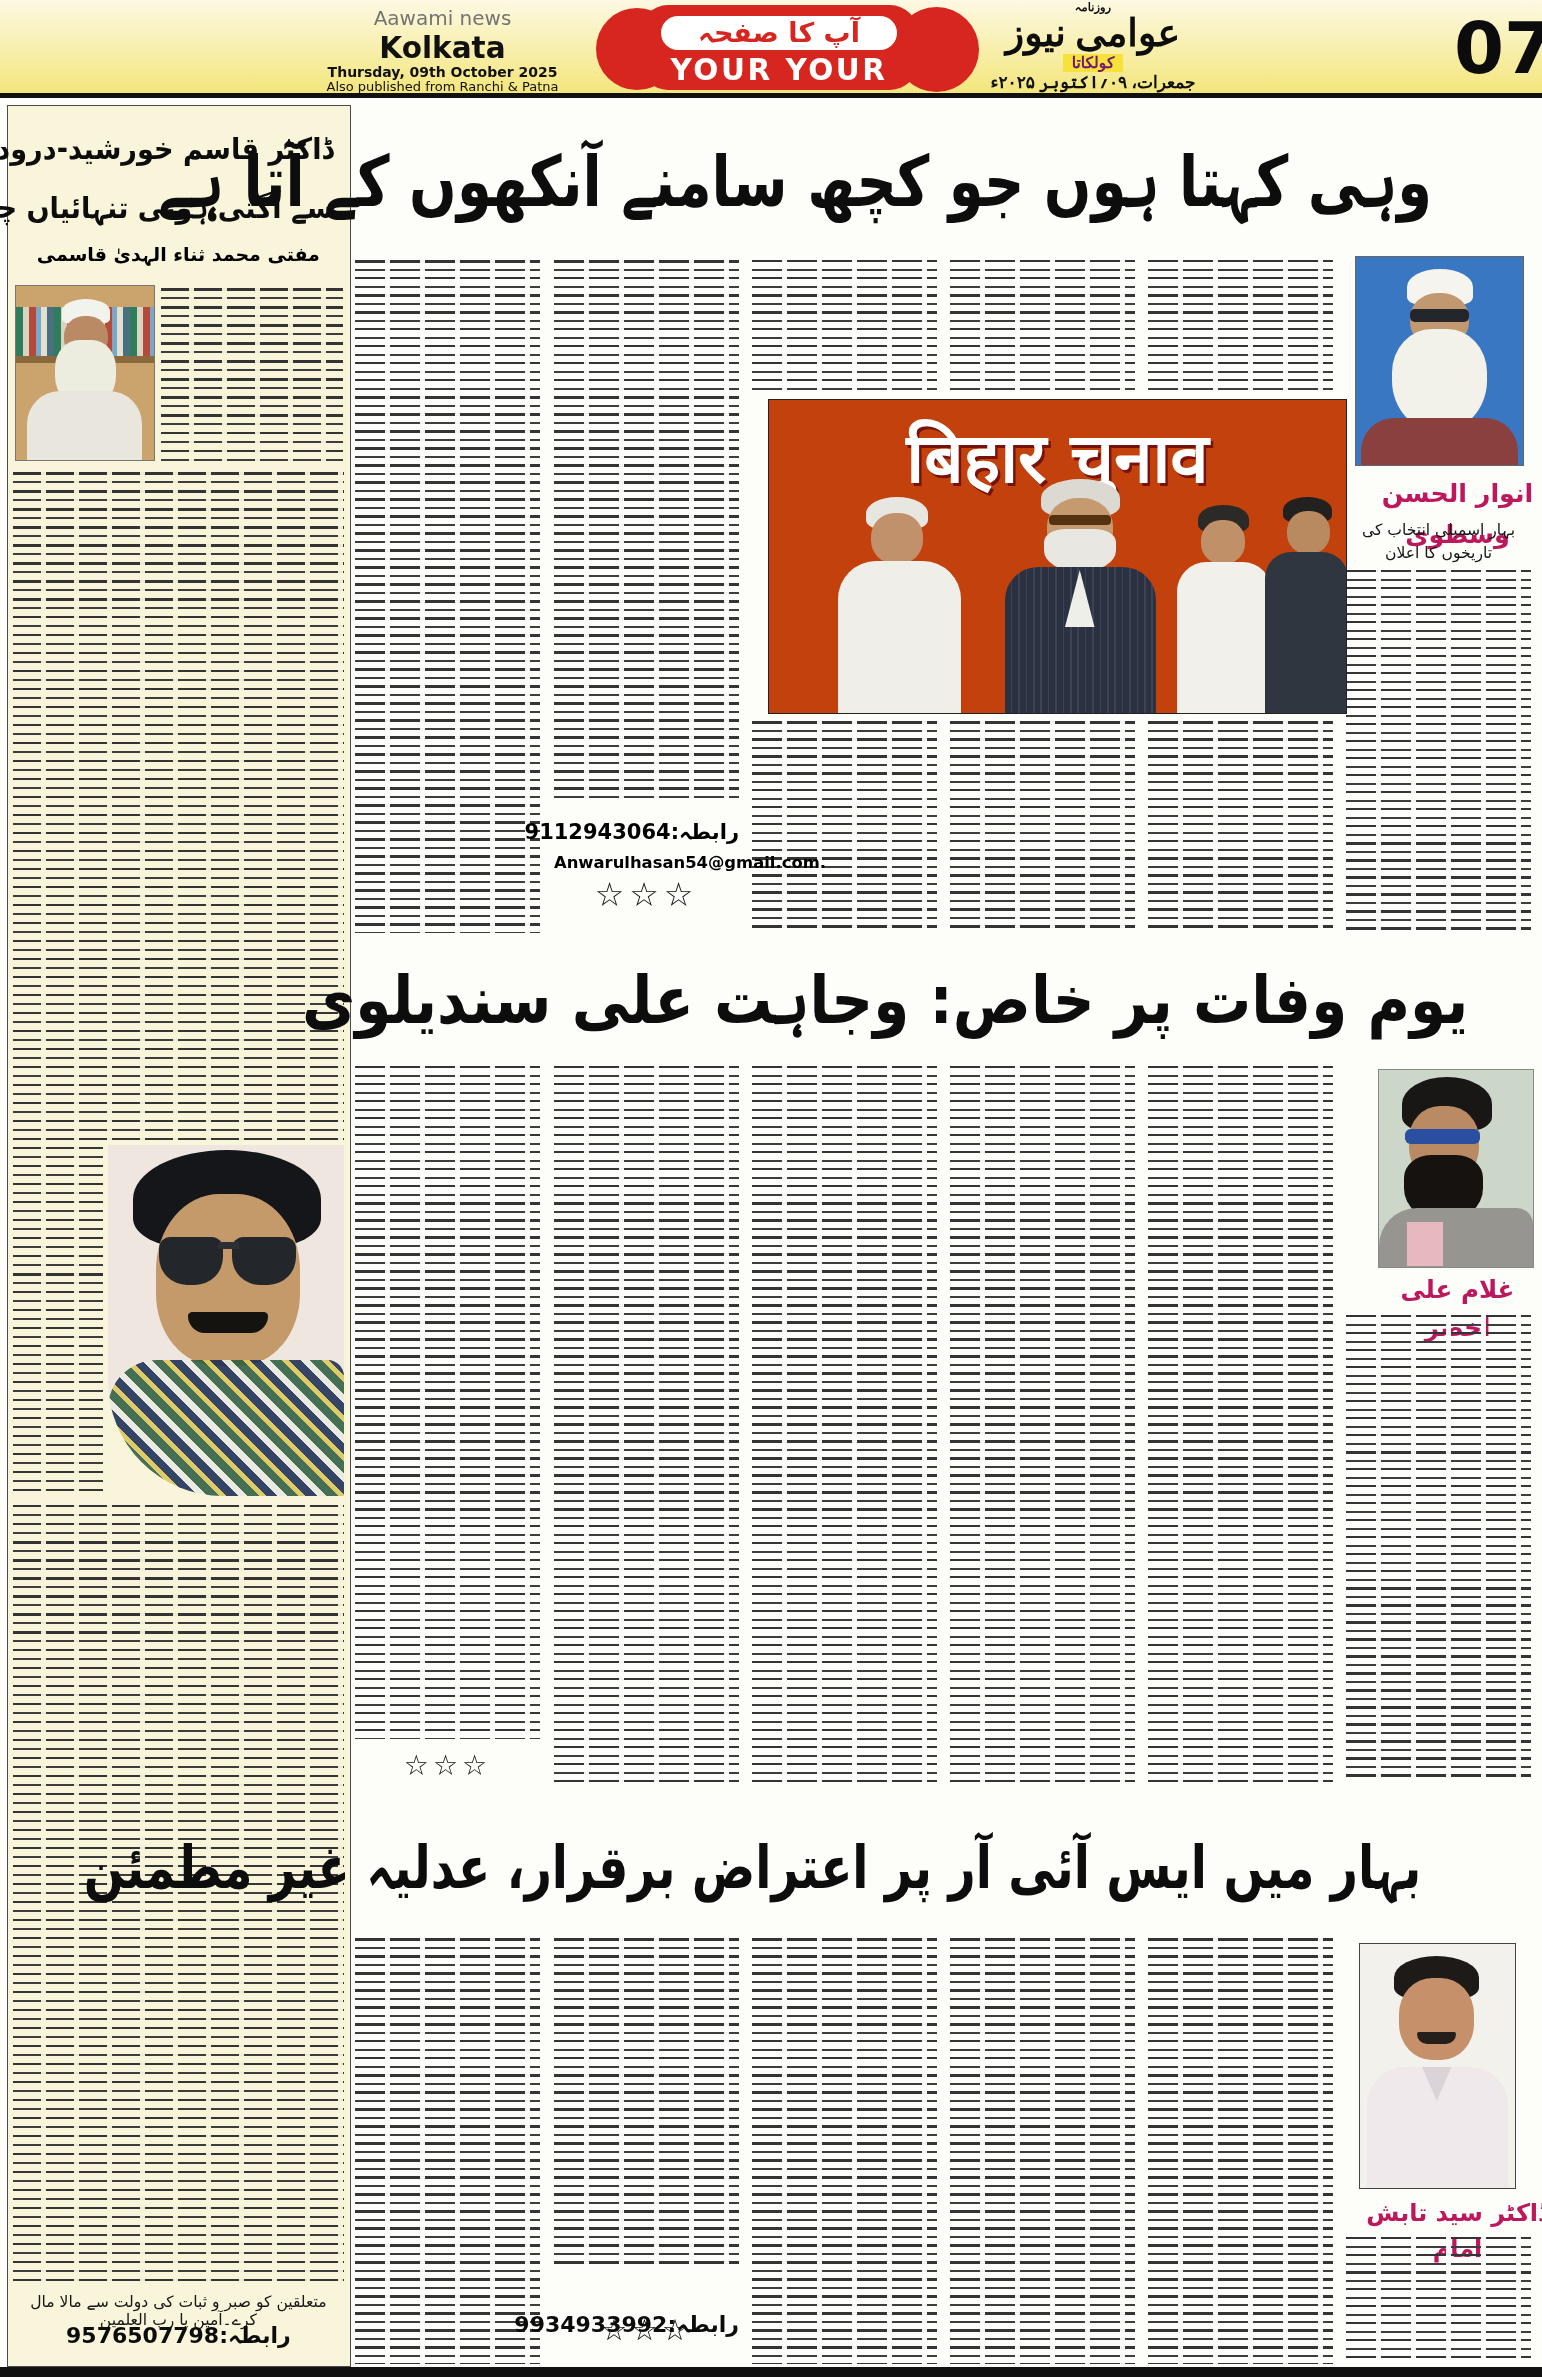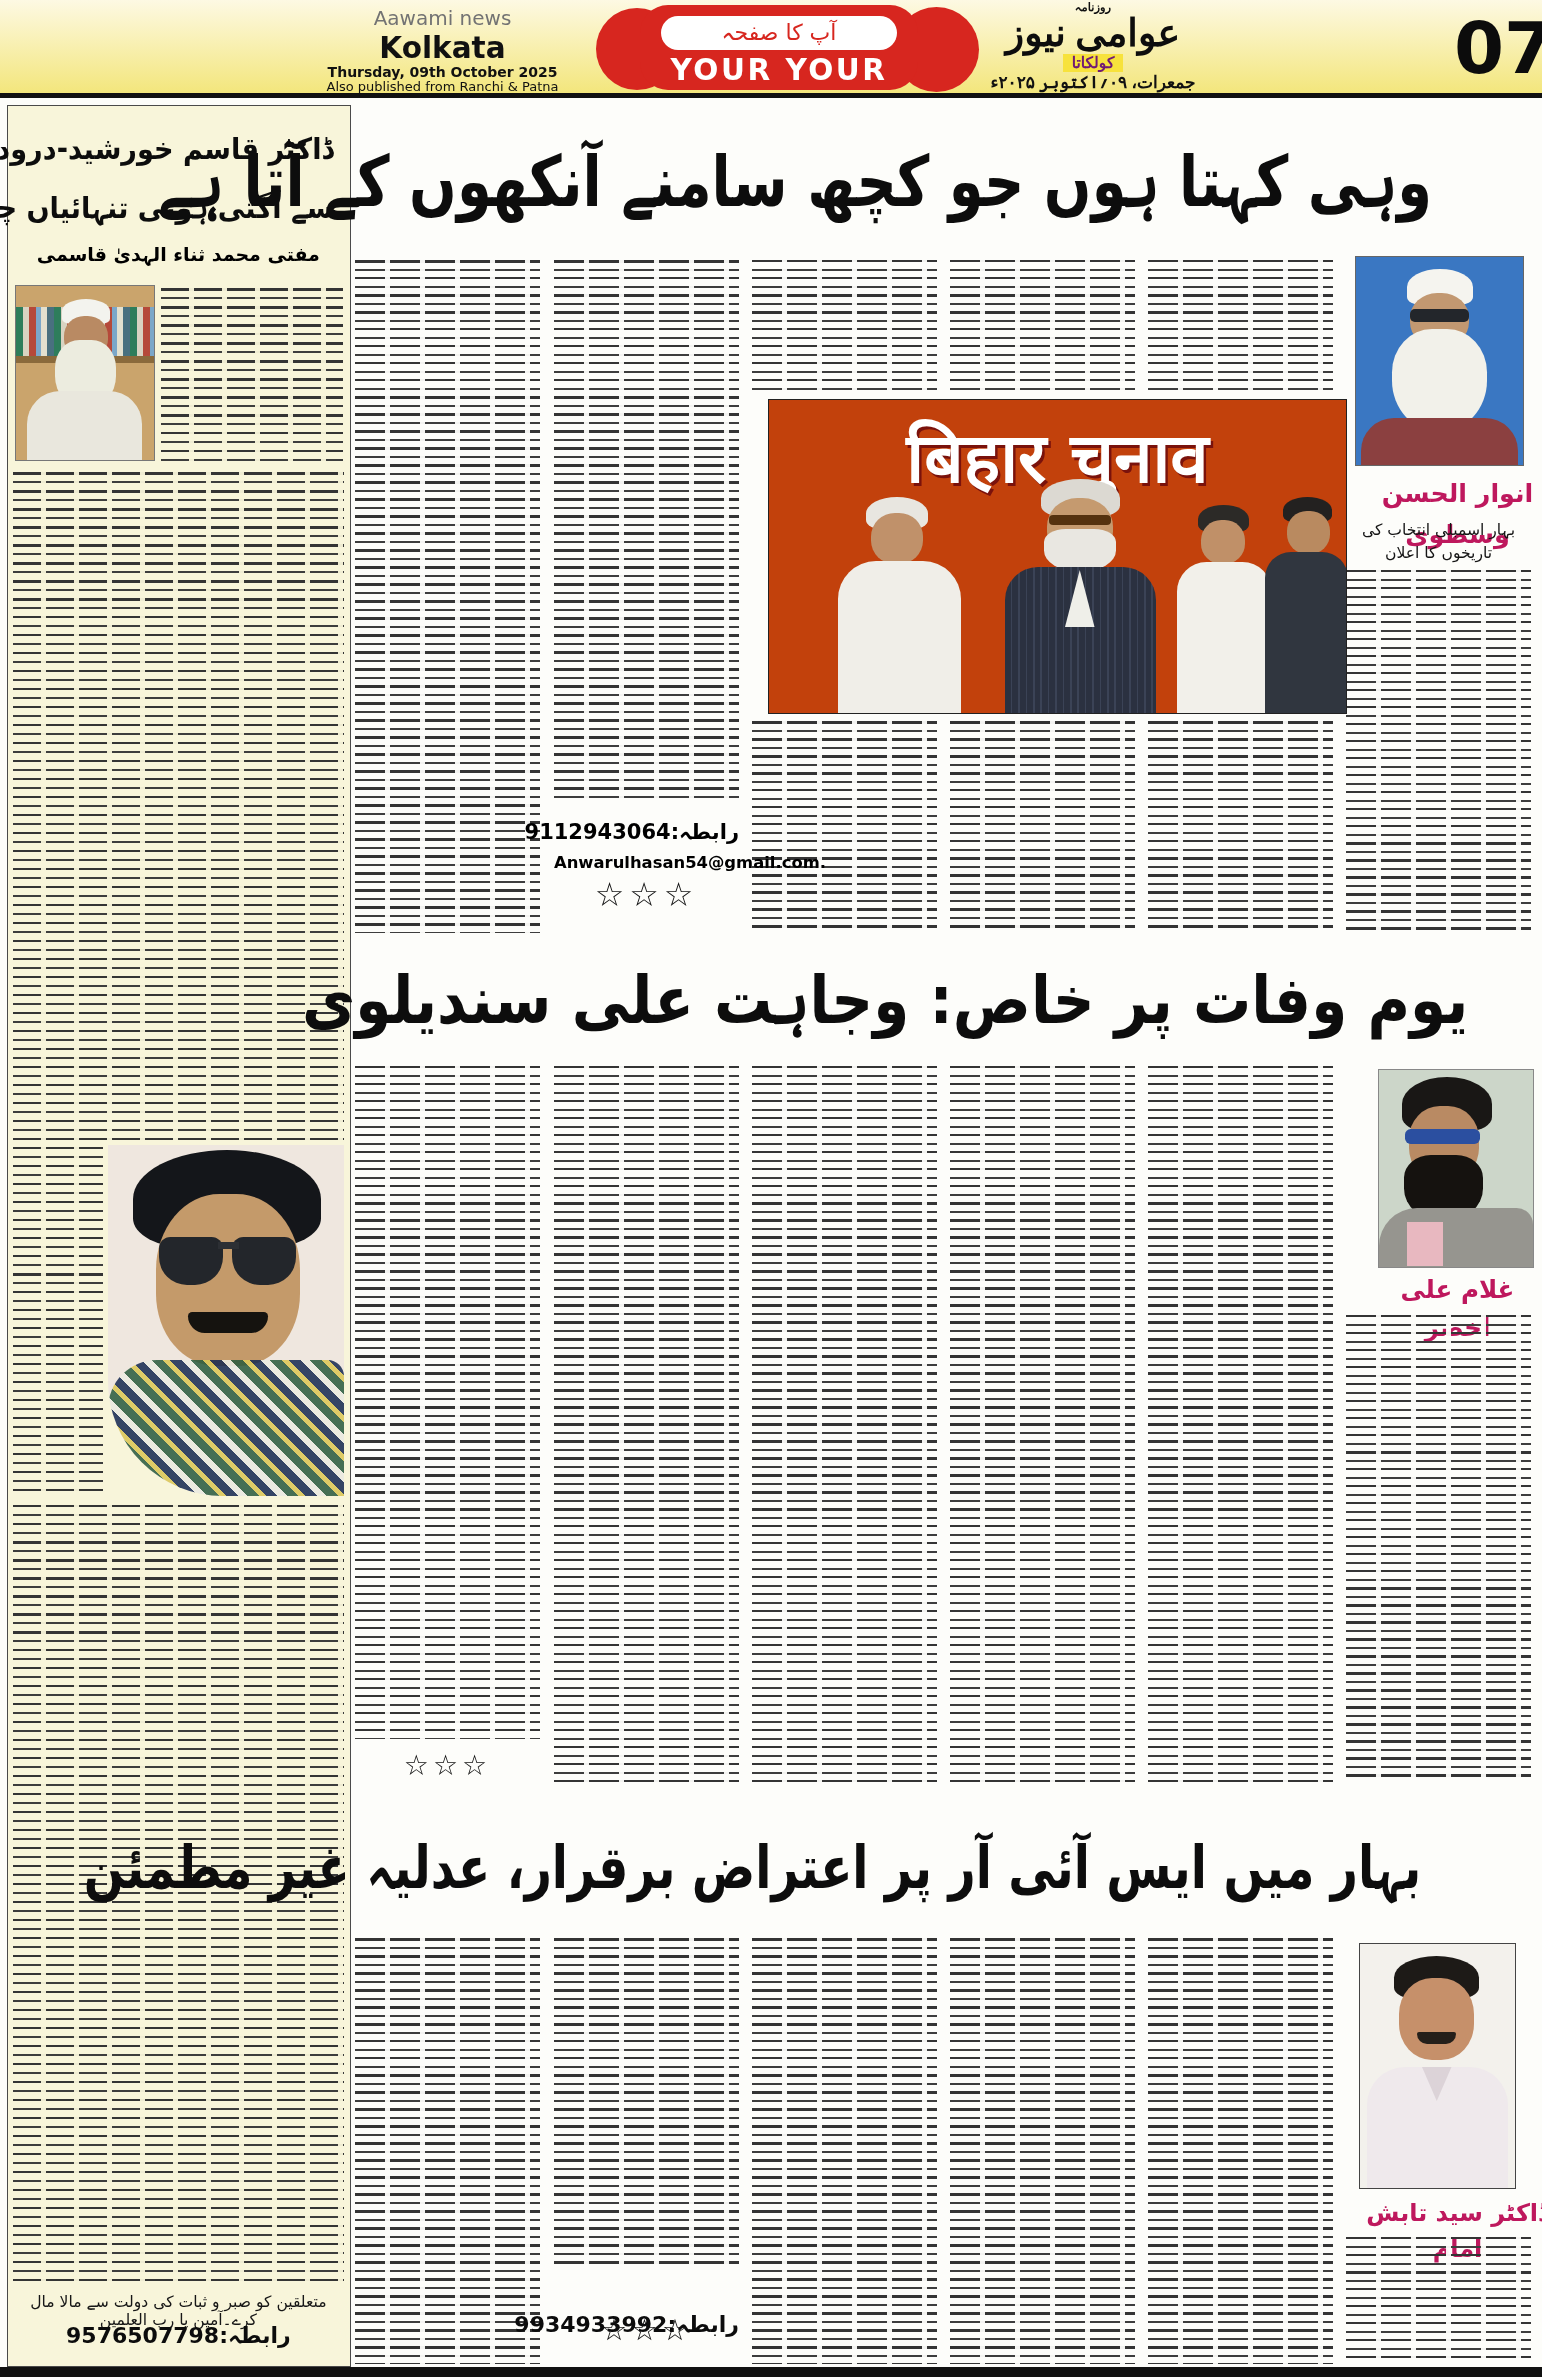--- a/index.html
+++ b/index.html
@@ -28,21 +28,21 @@
   <div style="color:#737373;font-size:20px;font-weight:normal;line-height:31px;">Aawami news</div>
   <div style="color:#111;font-size:29.5px;font-weight:bold;line-height:29.5px;">Kolkata</div>
   <div style="color:#111;font-size:14px;font-weight:bold;line-height:16.4px;">Thursday, 09th October 2025</div>
   <div style="color:#111;font-size:13px;line-height:14.7px;">Also published from Ranchi &amp; Patna</div>
 </div>
 
 <div class="abs" style="left:596px;top:8.2px;width:82px;height:82px;border-radius:50%;background:#d7261f;"></div>
 <div class="abs" style="left:894px;top:6.6px;width:85px;height:85px;border-radius:50%;background:#d7261f;"></div>
 <div class="abs" style="left:640px;top:4.9px;width:278px;height:85px;border-radius:28px;background:#d7261f;">
   <div style="position:absolute;left:21px;top:11.5px;width:236px;height:34px;border-radius:17px;background:#ffffff;text-align:center;">
-    <span class="ur" style="color:#d7261f;font-size:22px;font-weight:normal;line-height:34px;margin-top:48px;">آپ کا صفحہ</span>
+    <span class="ur" style="color:#d7261f;font-size:27px;font-weight:bold;line-height:34px;margin-top:48px;">آپ کا صفحہ</span>
   </div>
   <div style="position:absolute;left:0;top:48px;width:100%;text-align:center;color:#ffffff;font-size:29.5px;font-weight:bold;letter-spacing:2.5px;">YOUR YOUR</div>
 </div>
 
 <div class="abs center" style="left:958px;top:1.6px;width:270px;height:90px;font-family:Liberation Serif, serif;">
   <div class="ur" style="font-size:11.5px;font-weight:bold;color:#111;line-height:11.5px;">روزنامہ</div>
   <div class="ur" style="font-size:38px;font-weight:bold;color:#0d0d0d;line-height:41px;">عوامی نیوز</div>
   <div style="display:inline-block;background:#f7e23c;padding:0 8.2px;">
     <span class="ur" style="font-size:15.6px;font-weight:bold;color:#701a75;">کولکاتا</span>
   </div>

